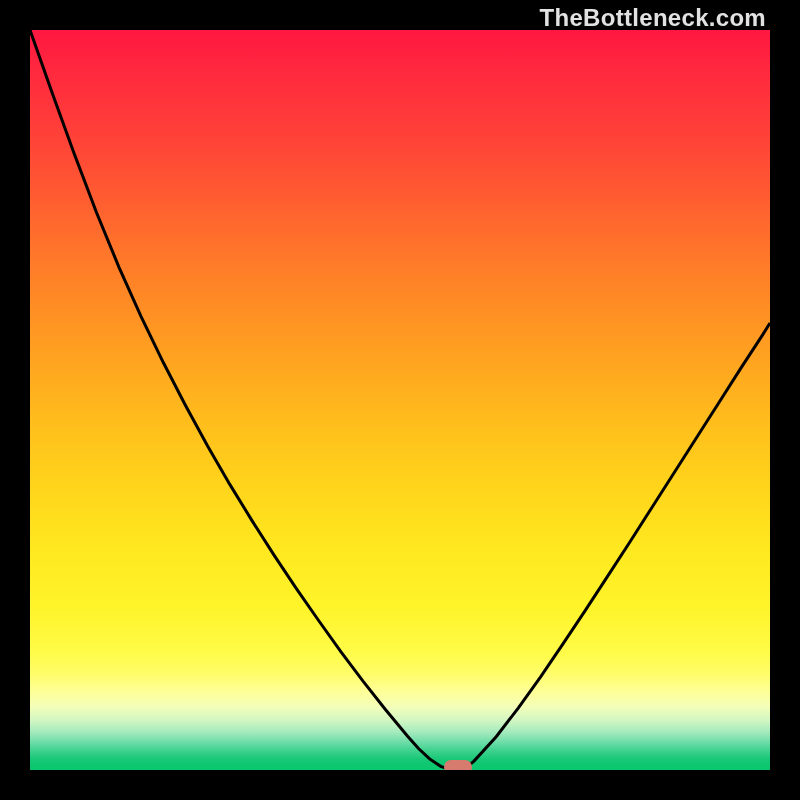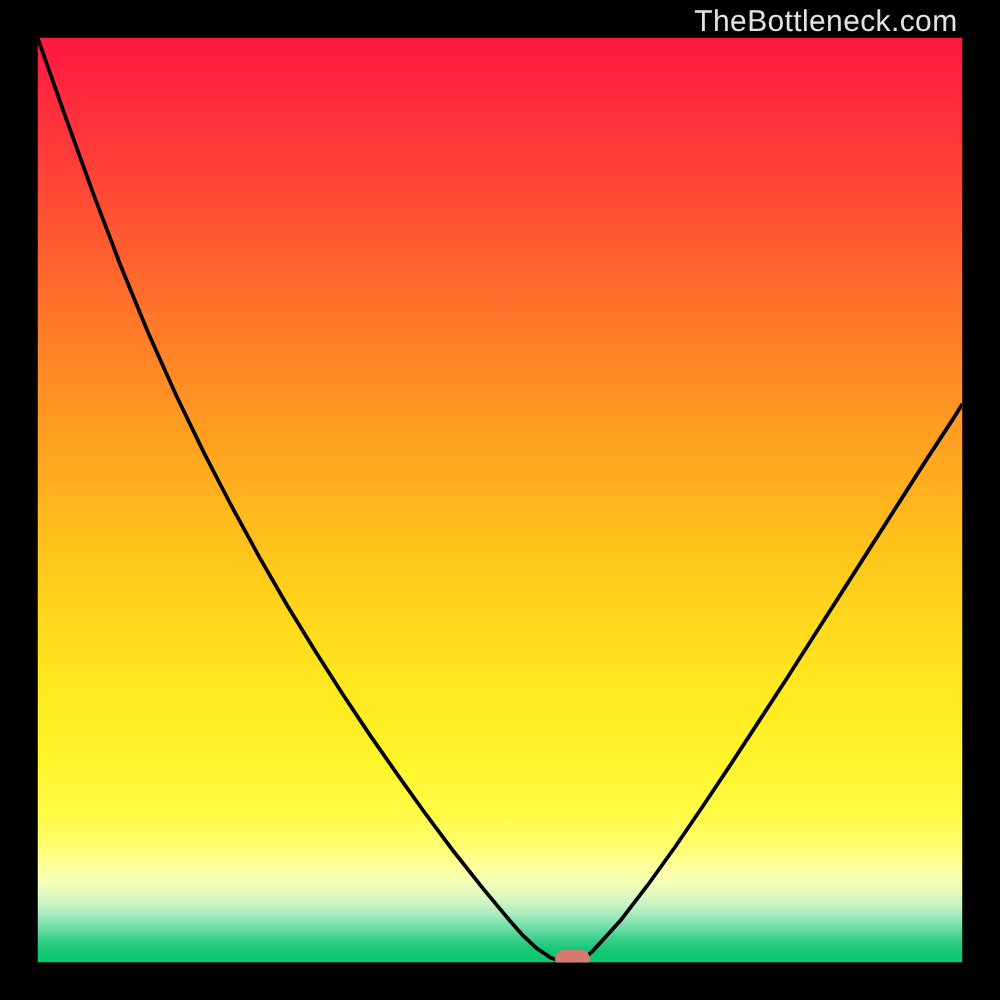--- a/index.html
+++ b/index.html
@@ -68,21 +68,21 @@
     transform: translate(-50%, -50%);
   }
   .watermark {
     position: absolute;
     top: 4px;
     right: 34px;
     color: #e2e2e2;
     font-family: Arial, Helvetica, sans-serif;
     font-size: 24px;
     letter-spacing: 0.3px;
-    font-weight: 400;
+    font-weight: 700;
   }
 </style>
 </head>
 <body>
 
 <div class="outer">
   <div class="watermark">TheBottleneck.com</div>
   <div class="plot">
     <div class="gradient"></div>
     <svg class="curve" viewBox="0 0 740 740" preserveAspectRatio="none">

